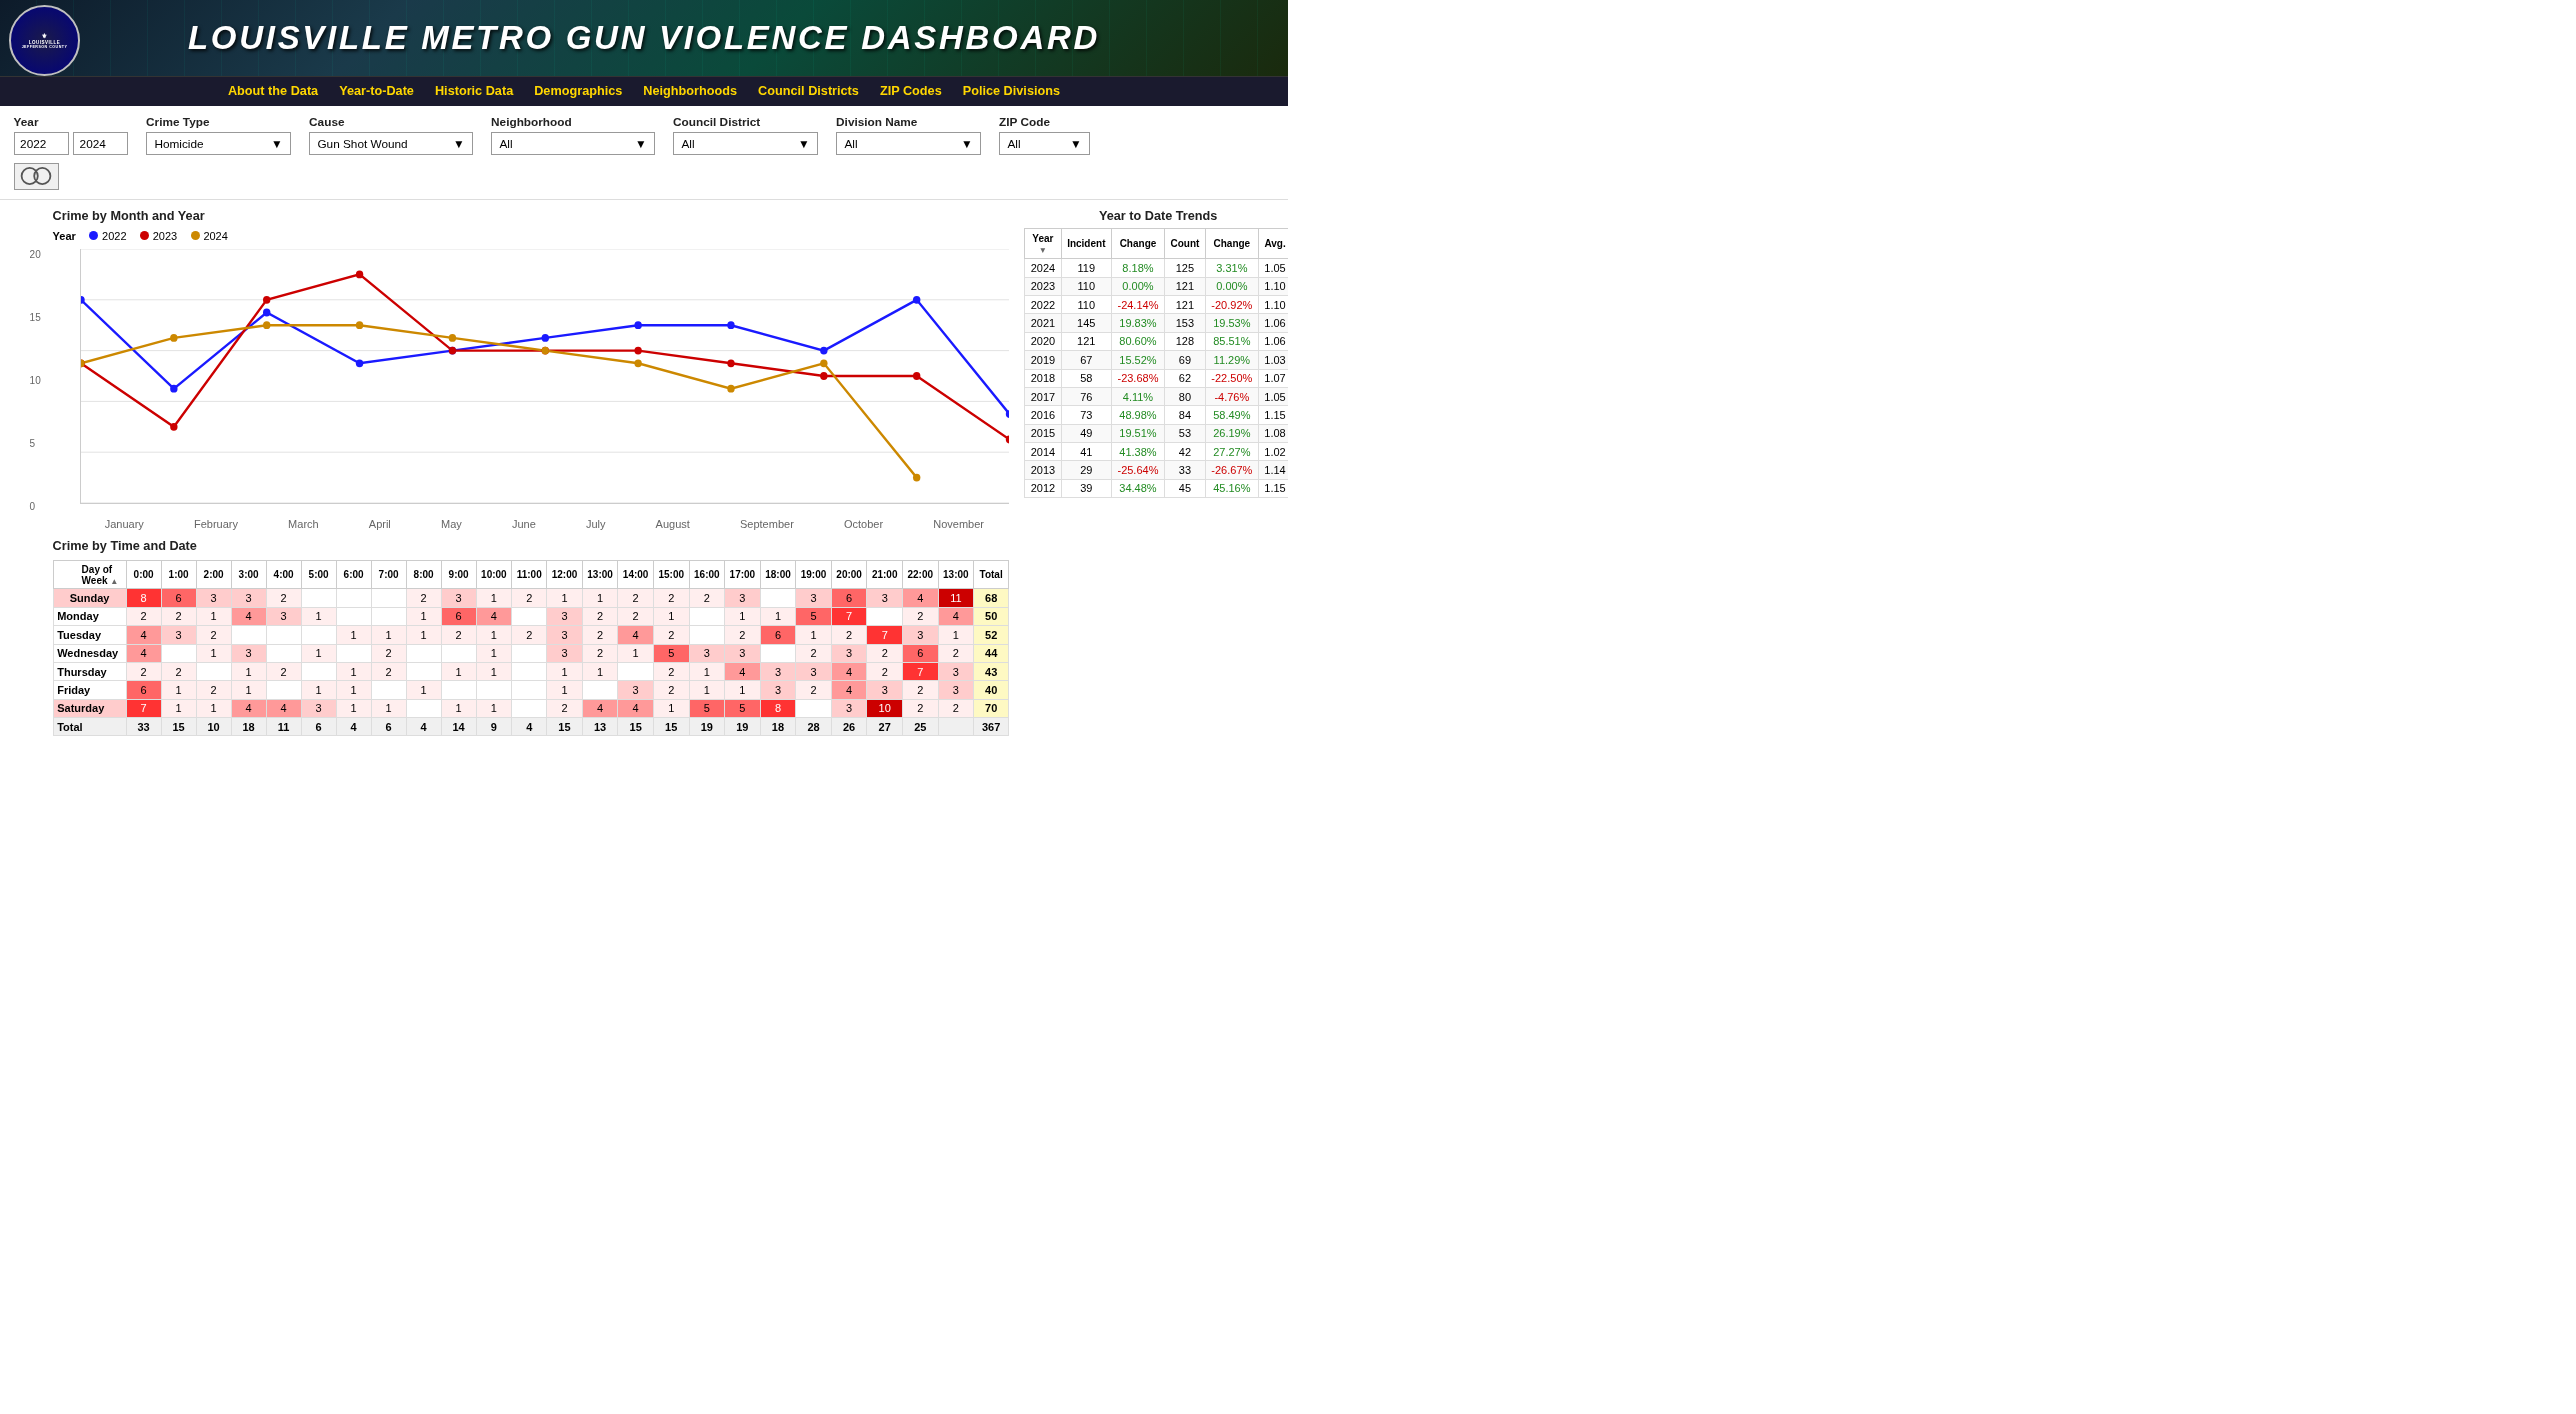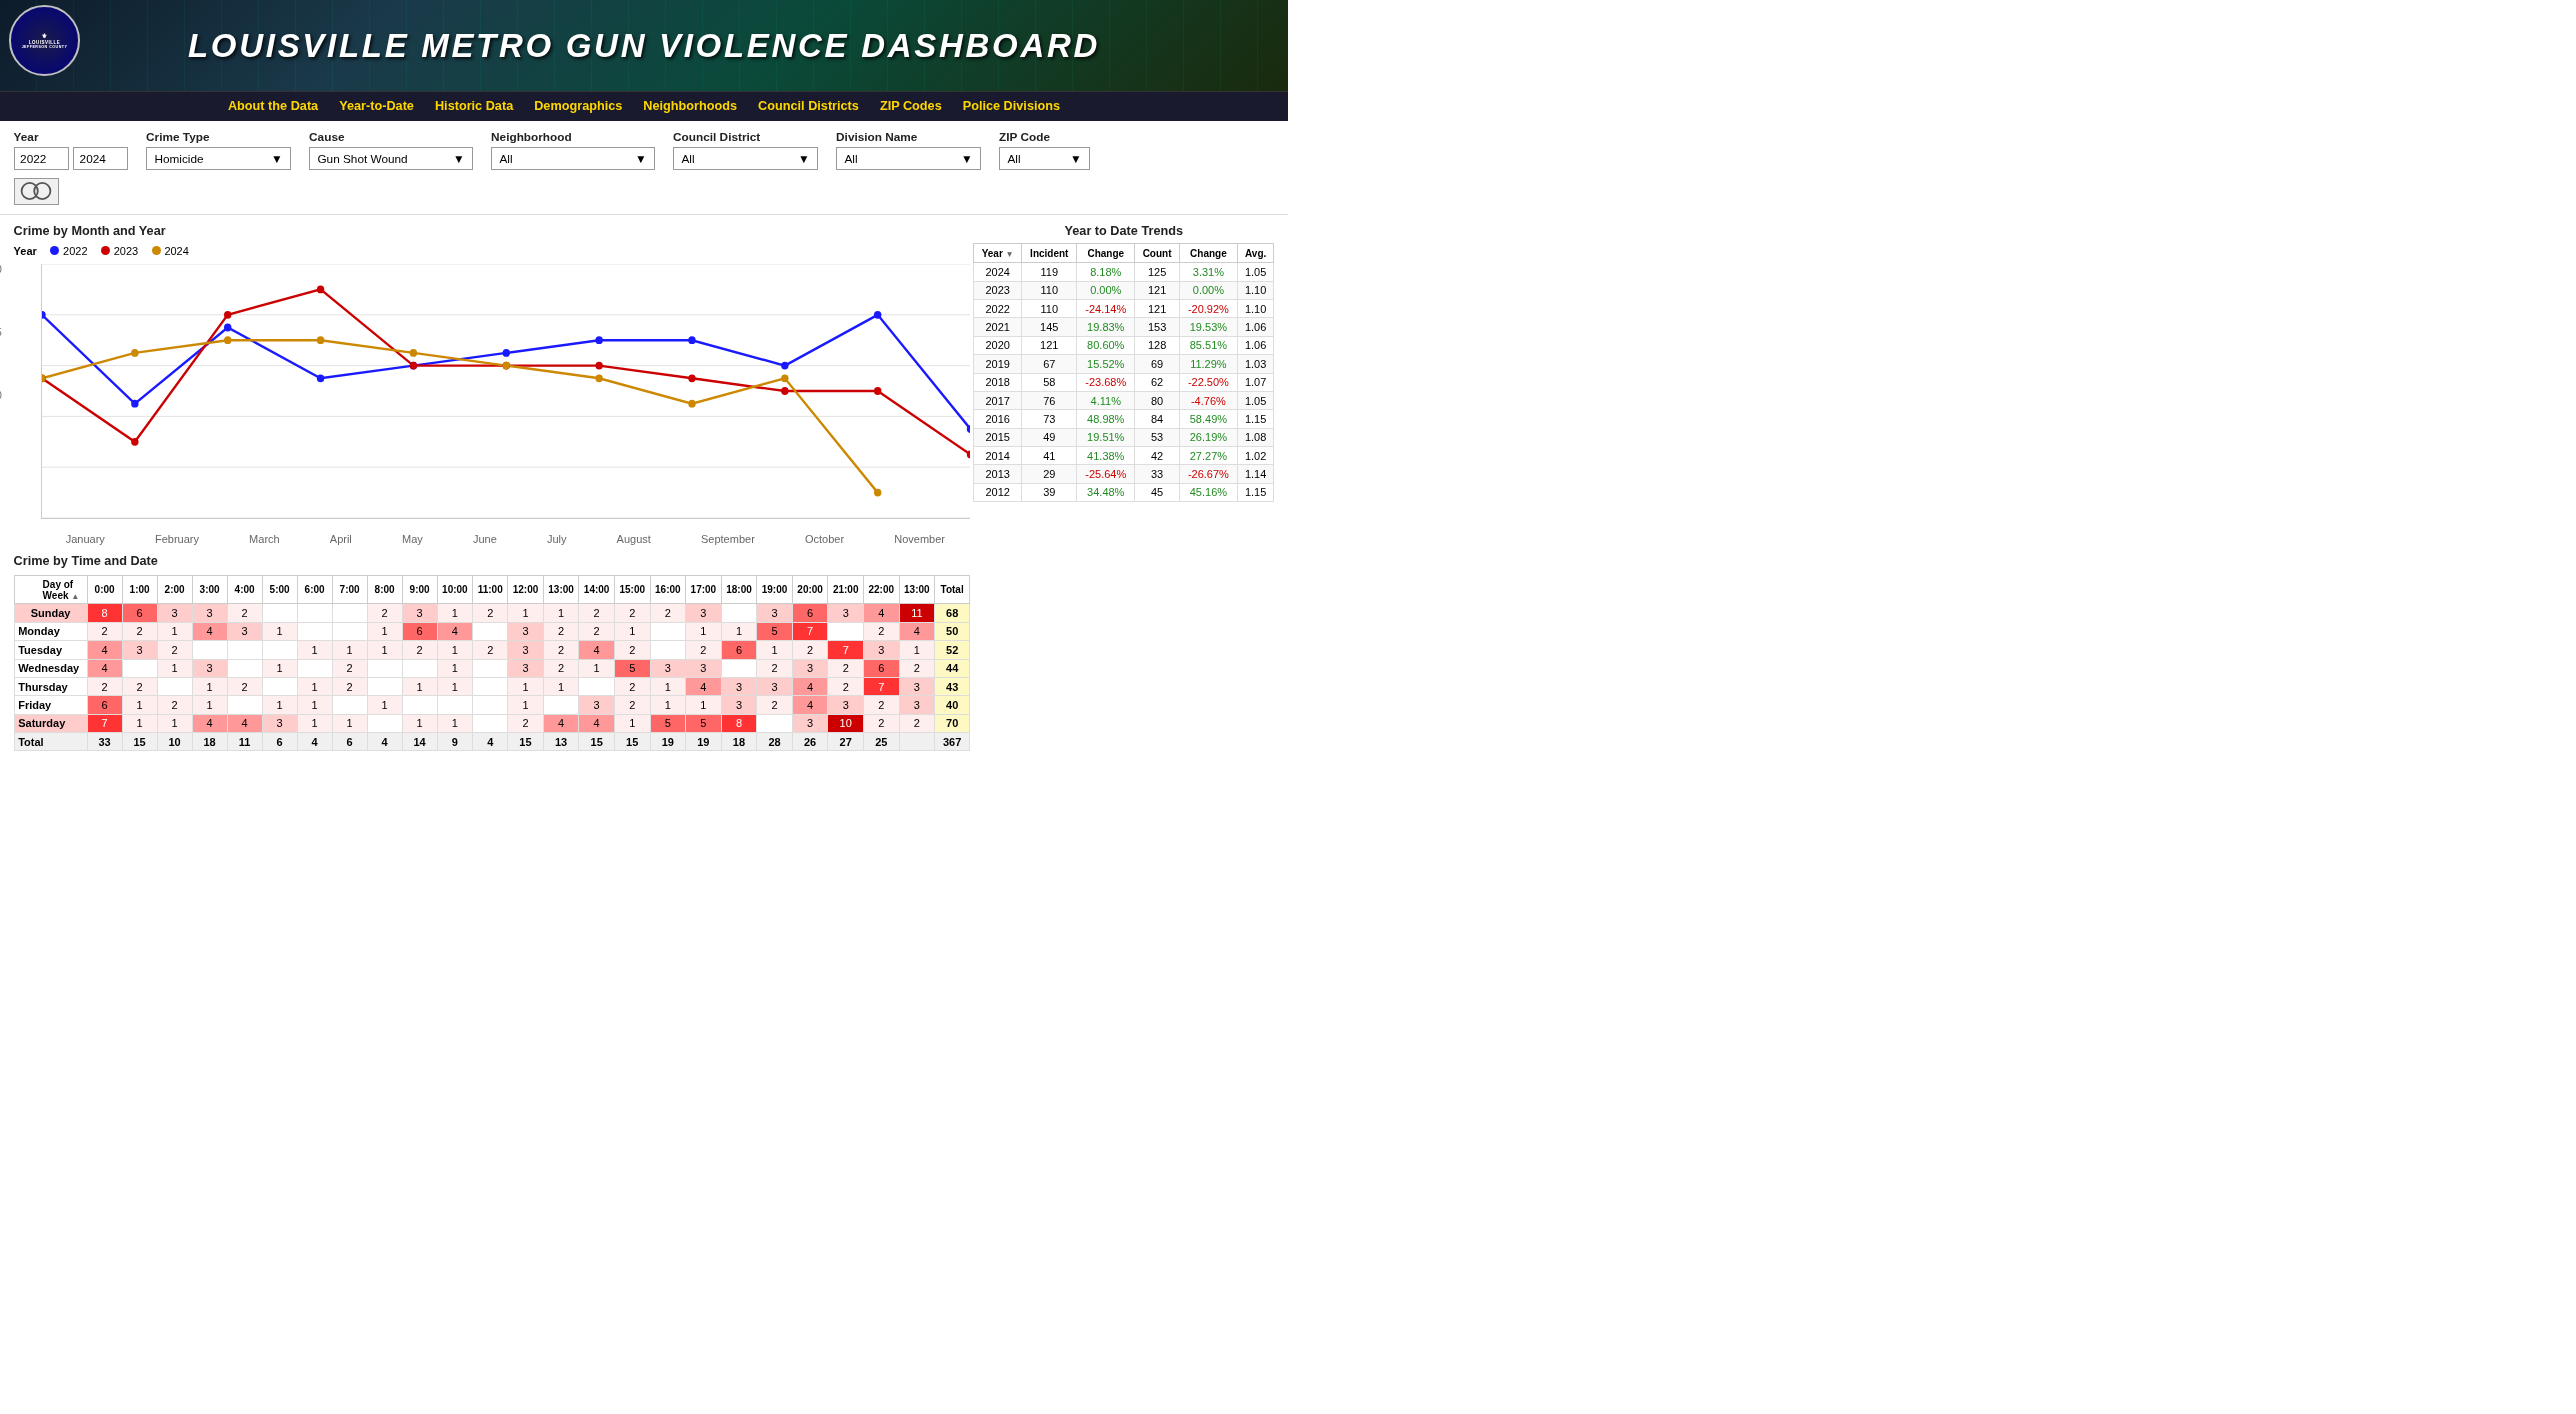--- a/index.html
+++ b/index.html
@@ -1,19 +1,19 @@
 <!DOCTYPE html>
 <html style="font-size:14.5px"><head>
   <meta charset="utf-8">
   <style>
     * { margin: 0; padding: 0; box-sizing: border-box; }
     body { font-family: Arial, sans-serif; font-size: 11.8px; background: #fff; width: 1288px; }
 
     
-    .header { background: #1a1a2e; position: relative; height: 91px; overflow: hidden; display: flex; align-items: center; justify-content: center; }
+    .header { background: #1a1a2e; position: relative; height: 76px; overflow: hidden; display: flex; align-items: center; justify-content: center; }
     .header-bg { position: absolute; top: 0; left: 0; right: 0; bottom: 0; background: linear-gradient(135deg, #0d1b2a 0%, #1a3a4a 30%, #0a4a3a 60%, #1a2a0d 100%); }
     .header-skyline { position: absolute; top: 0; left: 0; right: 0; bottom: 0; background: repeating-linear-gradient(90deg, transparent 0px, transparent 36px, rgba(0,255,200,0.05) 36px, rgba(0,255,200,0.05) 37px); }
     .header-title { position: relative; z-index: 2; color: #fff; font-size: 33px; font-weight: bold; letter-spacing: 2.7px; text-shadow: 1.8px 1.8px 3.6px rgba(0,0,0,0.8); text-align: center; font-style: italic; }
     .header-logo { position: absolute; left: 9px; top: 4.5px; z-index: 3; width: 73px; height: 73px; }
     .logo-circle { width: 71px; height: 71px; border-radius: 50%; background: radial-gradient(circle, #1a1a4a, #000080); border: 2.7px solid #c0c0c0; display: flex; align-items: center; justify-content: center; flex-direction: column; }
     .logo-text { color: #fff; font-size: 6.4px; font-weight: bold; text-align: center; letter-spacing: 0.5px; }
 
     
     .nav { background: #1a1a2e; border-top: 0.9px solid #333; padding: 7.3px 18px; display: flex; gap: 21px; justify-content: center; }
     .nav-item { color: #ffd700; font-weight: bold; font-size: 12.7px; cursor: pointer; text-decoration: none; }
@@ -24,21 +24,21 @@
     .filter-label { font-size: 11.8px; font-weight: bold; color: #222; }
     .filter-inputs { display: flex; gap: 4.5px; align-items: center; }
     .year-input { width: 55px; border: 0.9px solid #999; padding: 3.6px 5.5px; font-size: 11.8px; }
     .dropdown { border: 0.9px solid #999; padding: 3.6px 7.3px; font-size: 11.8px; background: #fff; display: flex; align-items: center; justify-content: space-between; cursor: pointer; min-width: 109px; }
     .dropdown-wide { min-width: 164px; }
     .dropdown-med { min-width: 145px; }
     .dropdown-sm { min-width: 91px; }
     .compare-btn { width: 45px; height: 27px; display: flex; align-items: center; justify-content: center; background: #f0f0f0; border: 0.9px solid #999; cursor: pointer; margin-top: 16.4px; }
 
     
-    .main-content { display: flex; gap: 3px; padding: 9px 13.6px; }
+    .main-content { display: flex; gap: 15px; padding: 9px 13.6px; margin-left: 39px; }
     .left-panel { flex: 1; }
     .right-panel { width: 345px; }
 
     
     .section-title { font-size: 12.7px; font-weight: bold; color: #222; margin-bottom: 7.3px; }
     .chart-legend { display: flex; gap: 13.6px; margin-bottom: 7.3px; font-size: 11px; }
     .legend-item { display: flex; align-items: center; gap: 3.6px; }
     .legend-dot { width: 9px; height: 9px; border-radius: 50%; }
 
     

